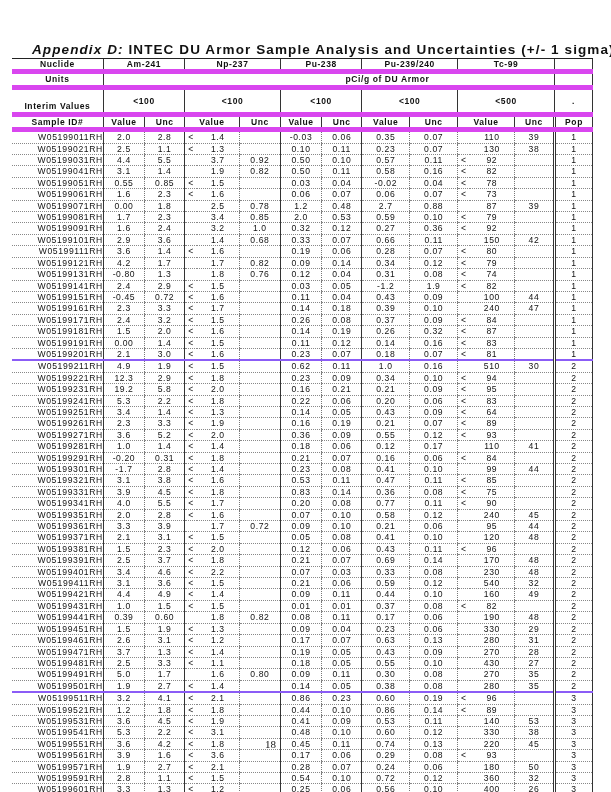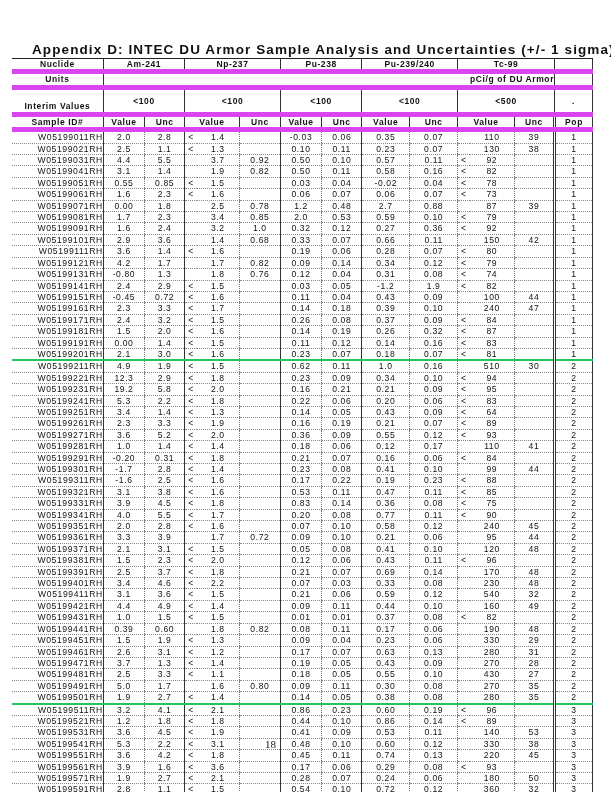--- a/index.html
+++ b/index.html
@@ -1,29 +1,29 @@
 <!DOCTYPE html>
 <html><head>
 <meta charset="utf-8">
 <style>
   html, body { margin:0; padding:0; background:#ffffff; }
   body { width:611px; height:792px; position:relative; font-family:"Liberation Sans", sans-serif; color:#111; }
   .page { position:absolute; left:12px; top:42px; width:581px; }
   .title { font-size:13.5px; font-weight:bold; letter-spacing:1.1px; white-space:nowrap; height:16px; line-height:16px; padding-left:20px; border-bottom:1px solid #222; }
-  .title .ital { }
+  .title .ital { font-style:italic; }
   table { border-collapse:collapse; width:581px; table-layout:fixed; font-size:8.6px; letter-spacing:0.6px; }
   td { border-bottom:1px dotted #888; padding:0; height:10.4px; line-height:10.4px; text-align:center; white-space:nowrap; overflow:hidden; }
   .hdr td { font-weight:bold; font-size:8.5px; }
   .bl { border-left:1px solid #333; }
   .bld { border-left:1px dotted #777; }
   .dbl { border-left:3px double #333; }
   .br { border-right:1px solid #333; }
   .lt { text-align:left; padding-left:3px; }
   .sid { text-align:right; padding-left:10px; }
-  .grp td { border-top:2px solid #22c55e; }
+  .grp td { border-top:2px solid #8b5cf6; }
   .bottom td { border-bottom:2px solid #333; }
   .solidb td { border-bottom:5px solid #d946ef; }
   .footer { position:absolute; top:738px; left:0; width:541px; text-align:center; font-family:"Liberation Serif", serif; font-size:11px; }
 </style>
 </head>
 <body>
 
 <div class="page">
   <div class="title">
     <span class="ital">Appendix D:</span>
@@ -51,21 +51,21 @@
         <td>Nuclide</td>
         <td colspan="2" class="bl">Am-241</td>
         <td colspan="3" class="bl">Np-237</td>
         <td colspan="2" class="bl">Pu-238</td>
         <td colspan="2" class="bl">Pu-239/240</td>
         <td colspan="3" class="bl">Tc-99</td>
         <td class="bl br"></td>
       </tr>
       <tr class="hdr solidb">
         <td>Units</td>
-        <td colspan="12" class="bl" style="text-align:right;padding-left:117px;margin-left:43px;">pCi/g of DU Armor</td>
+        <td colspan="12" class="bl" style="text-align:center;padding-left:117px;margin-left:43px;">pCi/g of DU Armor</td>
         <td class="bl br"></td>
       </tr>
       <tr class="hdr solidb" style="height:22px;">
         <td style="height:22px;vertical-align:bottom;">Interim Values</td>
         <td colspan="2" class="bl">&lt;100</td>
         <td colspan="3" class="bl">&lt;100</td>
         <td colspan="2" class="bl">&lt;100</td>
         <td colspan="2" class="bl">&lt;100</td>
         <td colspan="3" class="bl">&lt;500</td>
         <td class="bl br">.</td>
@@ -560,36 +560,20 @@
           <td class="bl">0.23</td>
           <td class="bld">0.08</td>
           <td class="bl">0.41</td>
           <td class="bld">0.10</td>
           <td class="bld lt"></td>
           <td>99</td>
           <td class="bld">44</td>
           <td class="dbl br">2</td>
         </tr>
         <tr>
-          <td class="sid">W05199311RH</td>
-          <td class="bl">-1.6</td>
-          <td class="bld">2.5</td>
-          <td class="bl lt">&lt;</td>
-          <td>1.6</td>
-          <td class="bld"></td>
-          <td class="bl">0.17</td>
-          <td class="bld">0.22</td>
-          <td class="bl">0.19</td>
-          <td class="bld">0.23</td>
-          <td class="bld lt">&lt;</td>
-          <td>88</td>
-          <td class="bld"></td>
-          <td class="dbl br">2</td>
-        </tr>
-        <tr>
           <td class="sid">W05199321RH</td>
           <td class="bl">3.1</td>
           <td class="bld">3.8</td>
           <td class="bl lt">&lt;</td>
           <td>1.6</td>
           <td class="bld"></td>
           <td class="bl">0.53</td>
           <td class="bld">0.11</td>
           <td class="bl">0.47</td>
           <td class="bld">0.11</td>

